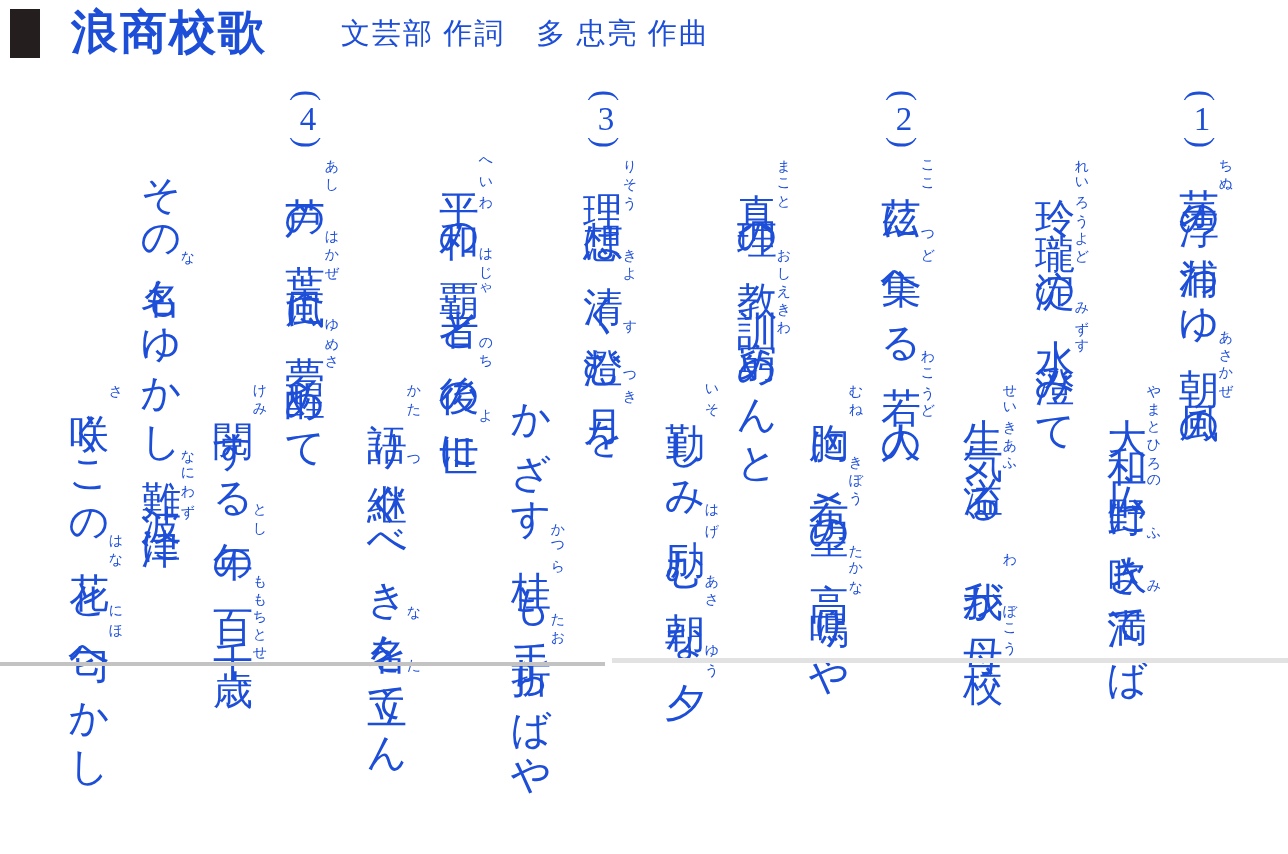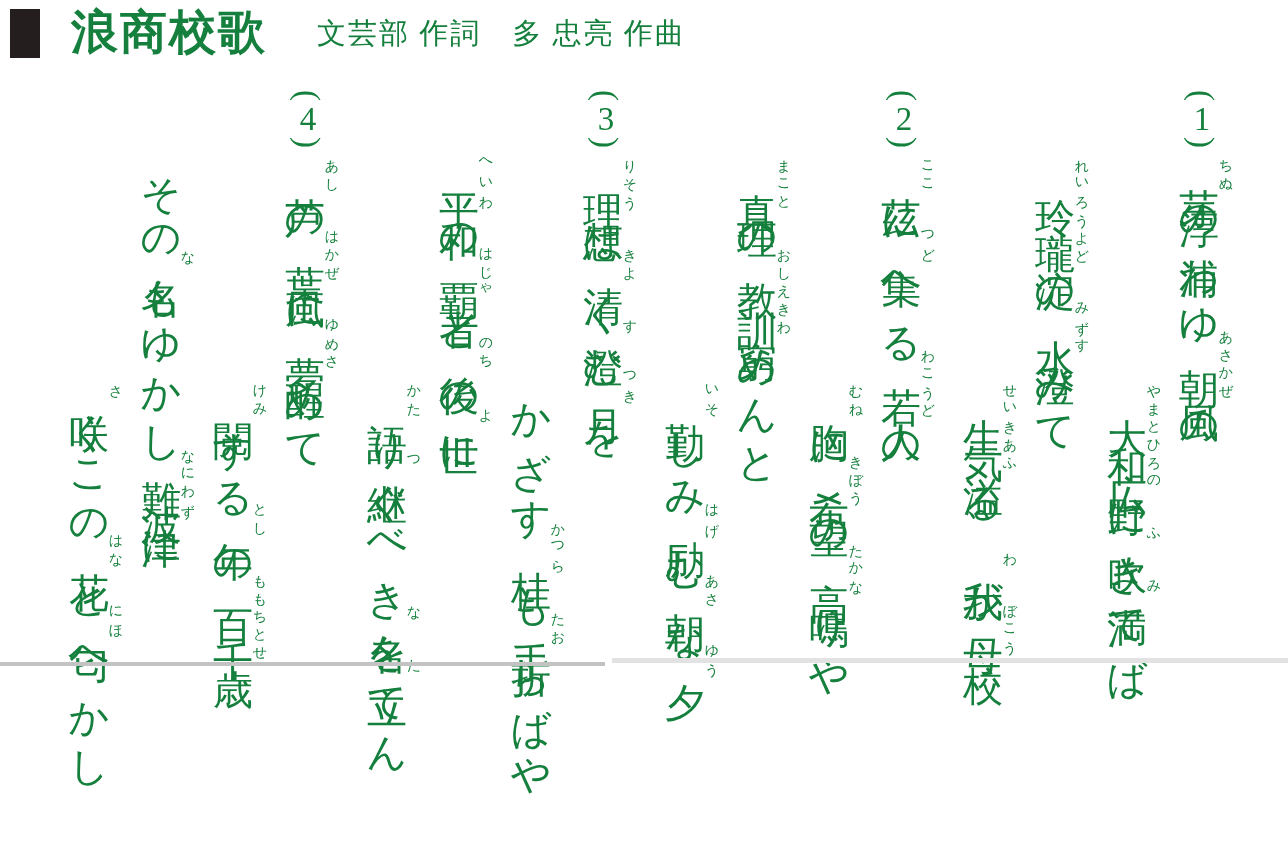--- a/index.html
+++ b/index.html
@@ -2,21 +2,21 @@
 <html lang="ja"><head>
 <meta charset="utf-8">
 <style>
   html, body { margin: 0; padding: 0; }
   body { width: 1288px; height: 854px; overflow: hidden; background: #ffffff; }
 
   .page {
     position: relative;
     width: 1288px; height: 666px;
     background: #ffffff;
-    color: #15803d;
+    color: #1d4ed8;
     font-family: "Liberation Serif", "DejaVu Serif", serif;
   }
 
   
   .header {
     position: absolute;
     top: 8px; left: 10px;
     display: flex;
     align-items: flex-end;
   }
@@ -28,21 +28,21 @@
   }
   .title {
     margin: 0;
     font-size: 47px;
     font-weight: bold;
     line-height: 1.06;
     letter-spacing: 2px;
     white-space: nowrap;
   }
   .credits {
-    margin-left: 50px;
+    margin-left: 74px;
     padding-bottom: 4px;
     font-size: 29px;
     letter-spacing: 2px;
     white-space: pre;
   }
 
   
   .lyrics {
     position: absolute;
     top: 150px; right: 55px;

